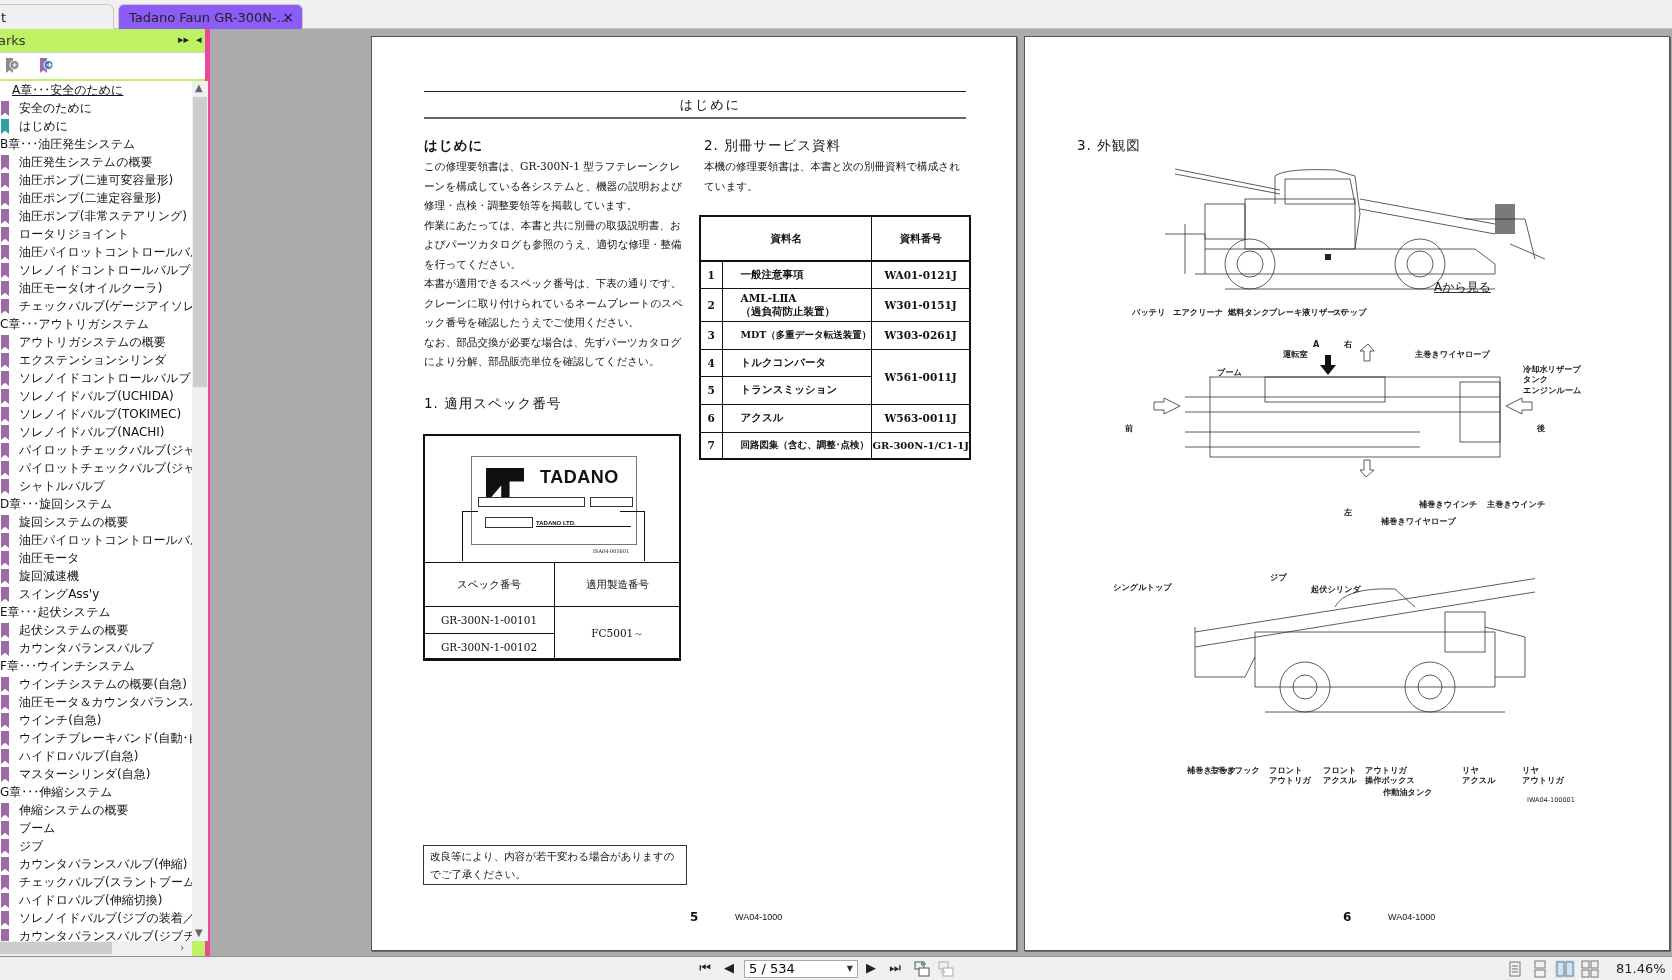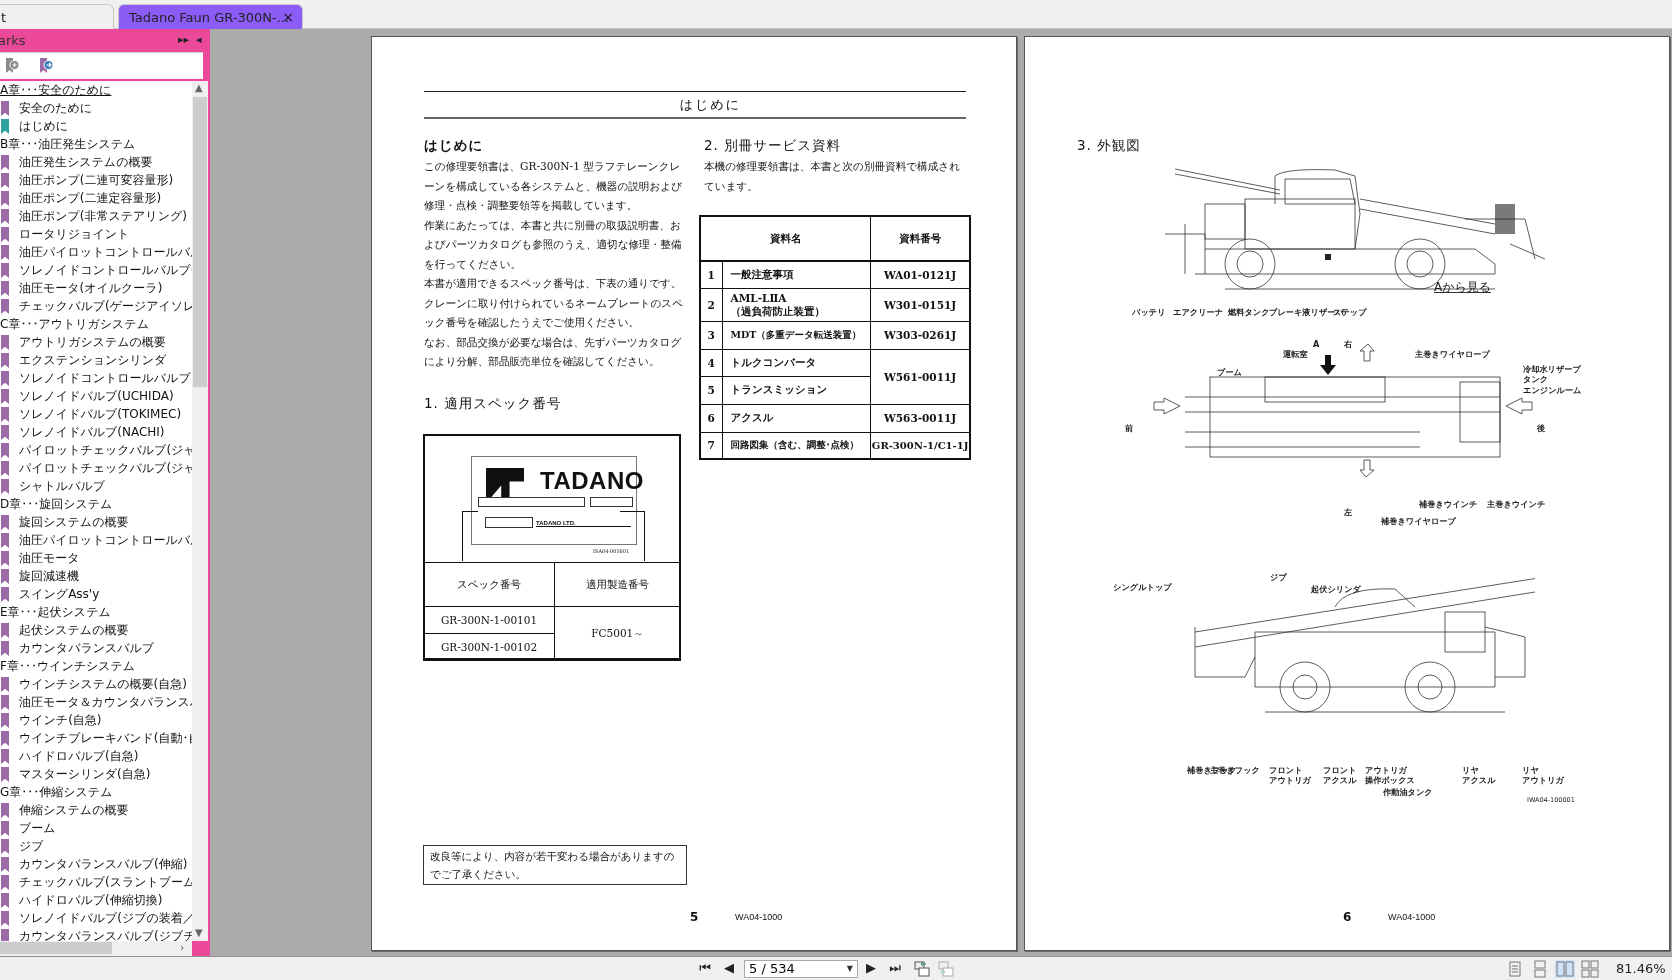--- a/index.html
+++ b/index.html
@@ -7,30 +7,30 @@
   .app { position: relative; width: 1672px; height: 980px; }
 
   
   .tabbar { position: absolute; left: 0; top: 0; width: 1672px; height: 29px; background: #f0f0f0; border-bottom: 1px solid #c8c8c8; }
   .tab { position: absolute; top: 4px; height: 25px; font-size: 13px; color: #222; padding: 5px 10px; border: 1px solid #c8c8c8; border-bottom: none; border-radius: 6px 6px 0 0; background: #f0f0f0; white-space: nowrap; overflow: hidden; }
   .tab.t0 { left: -10px; width: 124px; }
   .tab.t1 { left: 118px; width: 185px; background: #8b5cf6; height: 26px; }
   .tab .close { position: absolute; right: 8px; top: 4px; font-size: 14px; color: #111; }
 
   
-  .sidebar { position: absolute; left: 0; top: 29px; width: 210px; height: 927px; background: #ec4899; border-right: 7px solid #ec4899; }
+  .sidebar { position: absolute; left: 0; top: 29px; width: 210px; height: 927px; background: #bef264; border-right: 5px solid #ec4899; }
   .sb-header { height: 24px; font-size: 13px; color: #333; padding: 4px 0 0 0; border-bottom: 1px solid #cfcfcf; position: relative; }
   .sb-header .title { margin-left: -2px; }
   .sb-header .btn { position: absolute; top: 4px; font-size: 11px; color: #222; }
   .sb-tools { height: 26px; position: relative; background:#fff; }
   .sb-tools .ic { position: absolute; top: 4px; width: 16px; height: 18px; }
   .bm-list { position: absolute; left: 0; top: 52px; width: 192px; height: 860px; background: #fff; overflow: hidden; }
   .bm { height: 18px; line-height: 18px; font-size: 12px; color: #111; white-space: nowrap; position: relative; }
   .bm.ch { padding-left: 0; }
-  .bm.ch.first { text-decoration: underline; }
+  .bm.ch.first { text-decoration: underline; padding-left: 12px; }
   .bm.it { padding-left: 19px; }
   .bm .flag { position: absolute; left: 1px; top: 2px; width: 8px; height: 15px; background: #9b6aa7; clip-path: polygon(0 0,100% 0,100% 100%,50% 78%,0 100%); }
   .bm .flag.teal { background: #2fa0a0; }
   .vscroll { position: absolute; left: 192px; top: 52px; width: 16px; height: 860px; background: #f0f0f0; }
   .vscroll .thumb { position: absolute; left: 1px; top: 16px; width: 14px; height: 290px; background: #cdcdcd; }
   .vscroll .up, .vscroll .dn { position: absolute; left: 3px; font-size: 10px; color: #666; }
   .hscroll { position: absolute; left: 0; top: 912px; width: 192px; height: 15px; background: #f0f0f0; }
   .hscroll .thumb { position: absolute; left: 0; top: 1px; width: 112px; height: 12px; background: #cdcdcd; }
   .hscroll .rt { position: absolute; left: 180px; top: 0; font-size: 11px; color: #555; }
 
@@ -43,26 +43,26 @@
   .hdr { position: absolute; left: 52px; width: 542px; top: 54px; height: 28px; border-top: 1px solid #222; border-bottom: 2px solid #666; }
   .hdr span { position: absolute; right: 0; left: 0; text-align: center; top: 4px; font-size: 13px; letter-spacing: 2px; font-family: "DejaVu Sans", sans-serif; }
   .p5 .hdr span { text-align: right; padding-right: 225px; }
 
   .h2 { position: absolute; font-size: 13.5px; font-weight: bold; font-family: "DejaVu Sans", sans-serif; letter-spacing: 1px; }
   .para { position: absolute; font-size: 10.6px; line-height: 19.5px; }
 
   .tbl { position: absolute; border-collapse: collapse; font-size: 10.5px; }
   .tbl td { border: 1px solid #111; text-align: center; }
   .tbl.outer { border: 2px solid #111; font-weight: bold; }
-  .tbl td.l { text-align: left; padding-left: 8px; }
+  .tbl td.l { text-align: left; padding-left: 18px; }
 
   .spec-box { position: absolute; left: 51px; top: 397px; width: 258px; height: 226px; border: 2px solid #111; }
   .plate { position: absolute; left: 46px; top: 20px; width: 166px; height: 89px; border: 1px solid #777; }
   .plate .logo { position: absolute; left: 14px; top: 11px; width: 38px; height: 30px; background: #111; clip-path: polygon(0 0,100% 0,100% 45%,62% 45%,62% 100%,40% 100%,40% 58%,12% 100%,0 100%); }
-  .plate .brand { position: absolute; left: 68px; top: 10px; font-size: 24px; font-weight: bold; font-family: "Liberation Sans", sans-serif; letter-spacing: 0.5px; }
+  .plate .brand { position: absolute; left: 68px; top: 10px; font-size: 18px; font-weight: bold; font-family: "Liberation Sans", sans-serif; letter-spacing: 0.5px; }
   .plate .f1 { position: absolute; left: 6px; top: 40px; width: 107px; height: 10px; border: 1px solid #333; }
   .plate .f2 { position: absolute; left: 118px; top: 40px; width: 43px; height: 10px; border: 1px solid #333; }
   .plate .f3 { position: absolute; left: 13px; top: 60px; width: 48px; height: 11px; border: 1px solid #333; }
   .plate .ltd { position: absolute; left: 64px; top: 63px; font-size: 6px; font-weight: bold; font-family: "Liberation Sans", sans-serif; border-bottom: 1px solid #111; width: 95px; }
   .plate-code { position: absolute; left: 168px; top: 112px; font-size: 5px; }
   .spec-tbl { position: absolute; left: -2px; top: 126px; width: 258px; }
   .arrow-v { position: absolute; width: 1px; background: #111; }
   .arrow-h { position: absolute; height: 2px; background: #111; }
 
   .note { position: absolute; left: 51px; top: 808px; width: 264px; height: 40px; border: 1.5px solid #333; font-size: 10.5px; line-height: 18px; padding: 1px 6px; }

